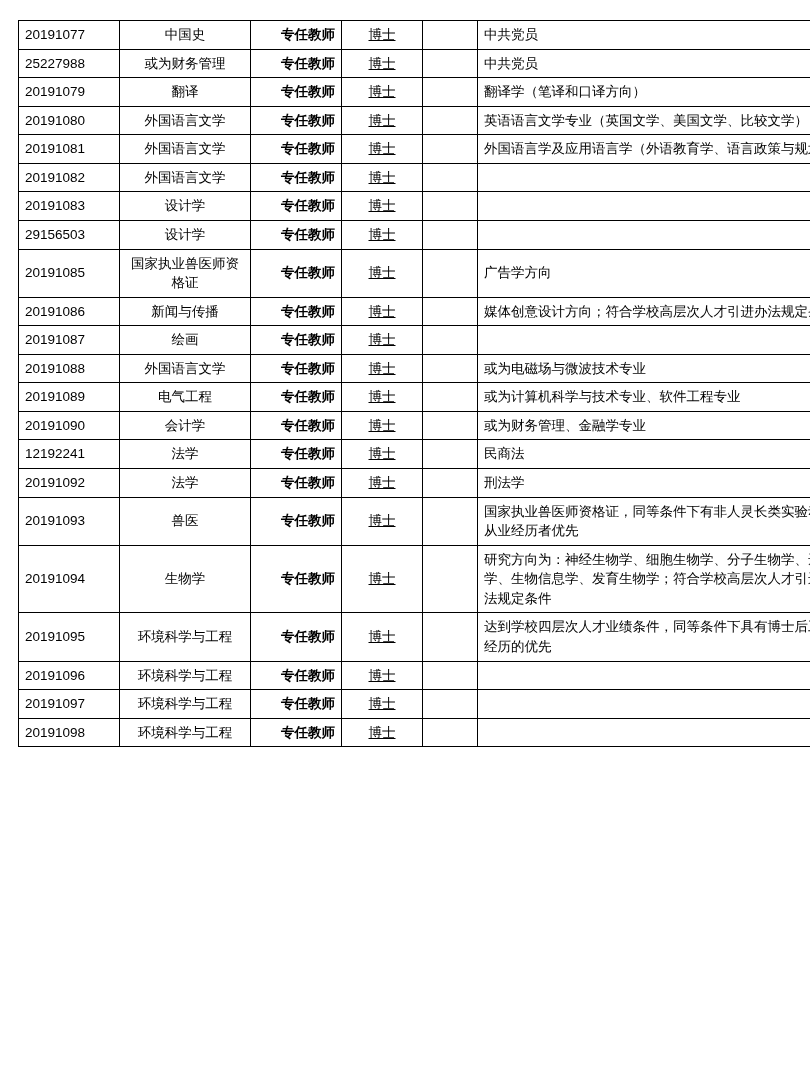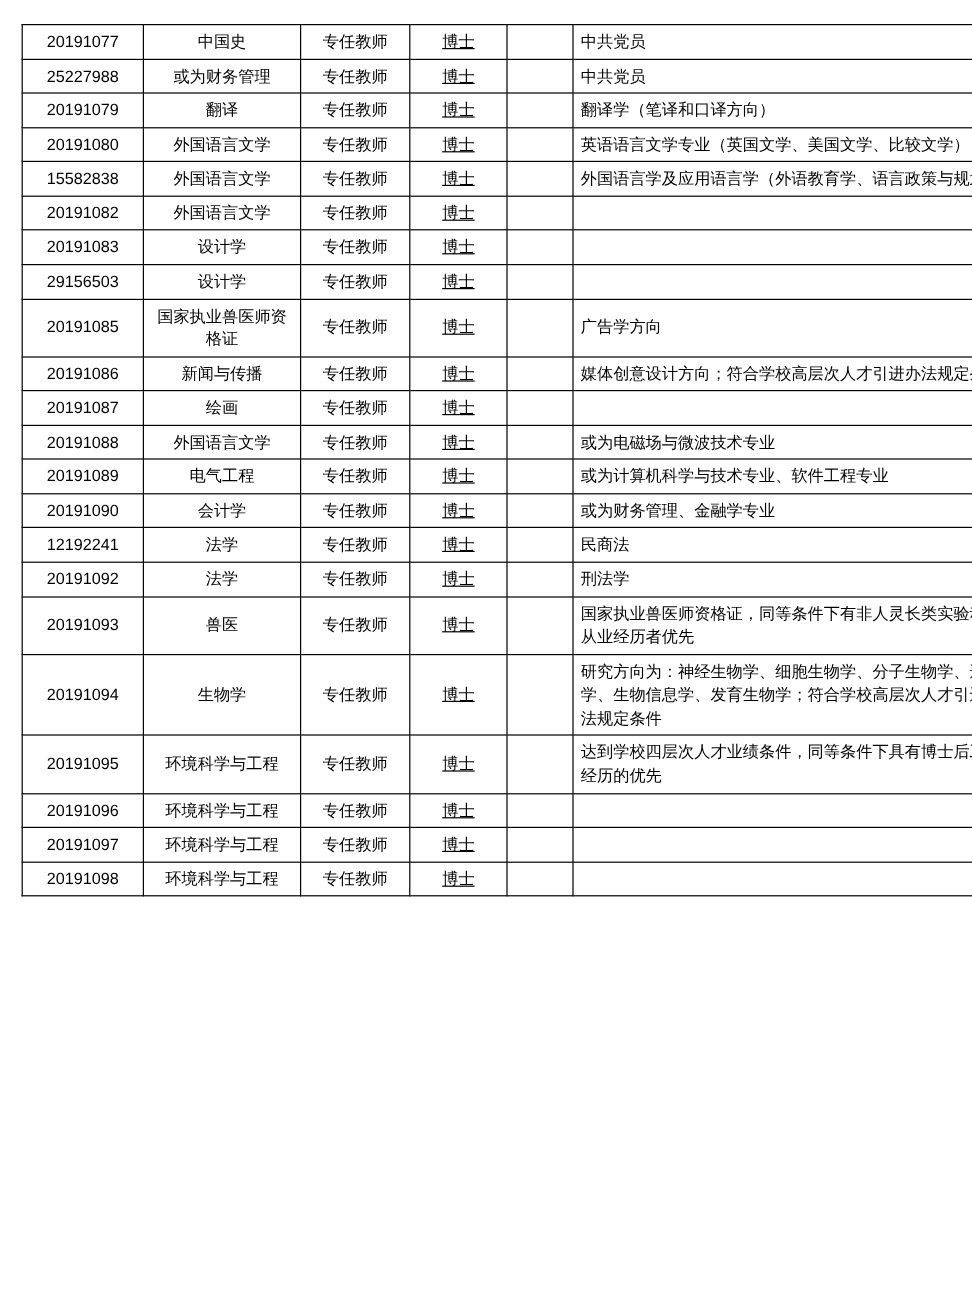--- a/index.html
+++ b/index.html
@@ -29,32 +29,33 @@
   table.recruit-table td {
     border: 1px solid #000000;
     padding: 4px 6px;
     font-size: 13.5px;
     line-height: 1.45;
     vertical-align: middle;
     word-break: break-word;
   }
   .c-code {
     width: 88px;
-    text-align: center;
+    text-align: left;
     white-space: nowrap;
   }
   .c-major {
     width: 118px;
     text-align: center;
     padding-left: 8px;
   }
   .c-post {
     width: 78px;
-    text-align: center;
+    text-align: right;
     white-space: nowrap;
+    font-weight: bold;
   }
   .c-degree {
     width: 68px;
     text-align: center;
     white-space: nowrap;
     text-decoration: underline;
   }
   .c-gap {
     width: 42px;
     text-align: center;
@@ -106,21 +107,21 @@
       <tr>
         <td class="c-code">20191080</td>
         <td class="c-major">外国语言文学</td>
         <td class="c-post">专任教师</td>
         <td class="c-degree">博士</td>
         <td class="c-gap"></td>
         <td class="c-note note-top">英语语言文学专业（英国文学、美国文学、比较文学）</td>
       </tr>
 
       <tr>
-        <td class="c-code">15582838</td>
+        <td class="c-code">20191081</td>
         <td class="c-major">外国语言文学</td>
         <td class="c-post">专任教师</td>
         <td class="c-degree">博士</td>
         <td class="c-gap"></td>
         <td class="c-note note-top">外国语言学及应用语言学（外语教育学、语言政策与规划）</td>
       </tr>
 
       <tr>
         <td class="c-code">20191082</td>
         <td class="c-major">外国语言文学</td>

